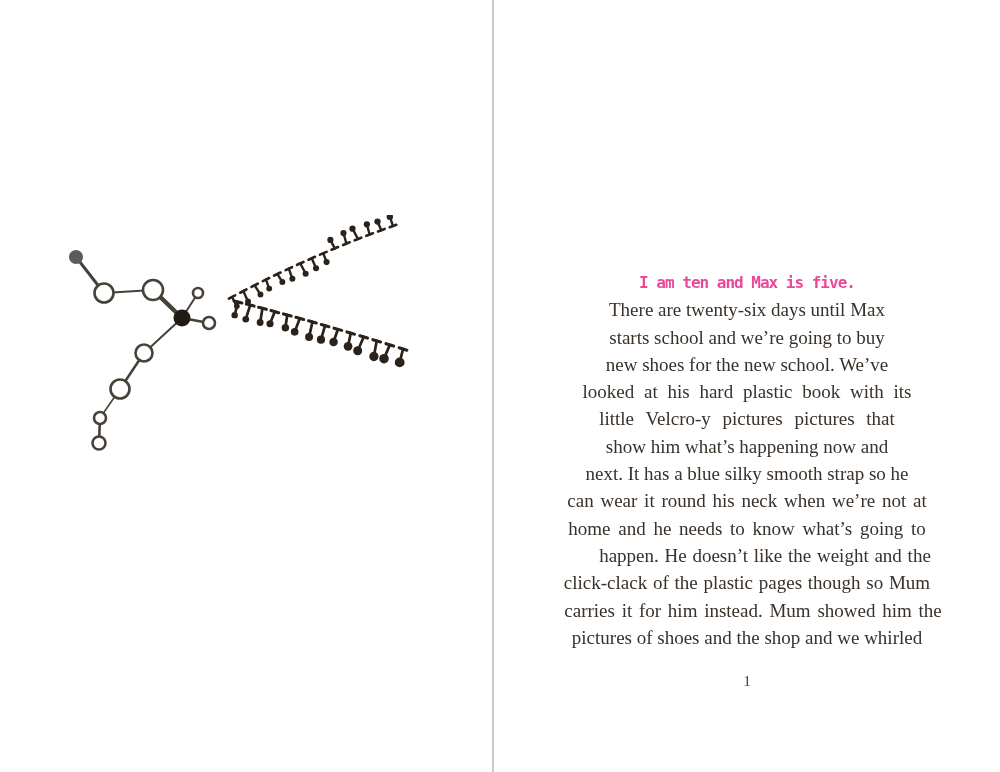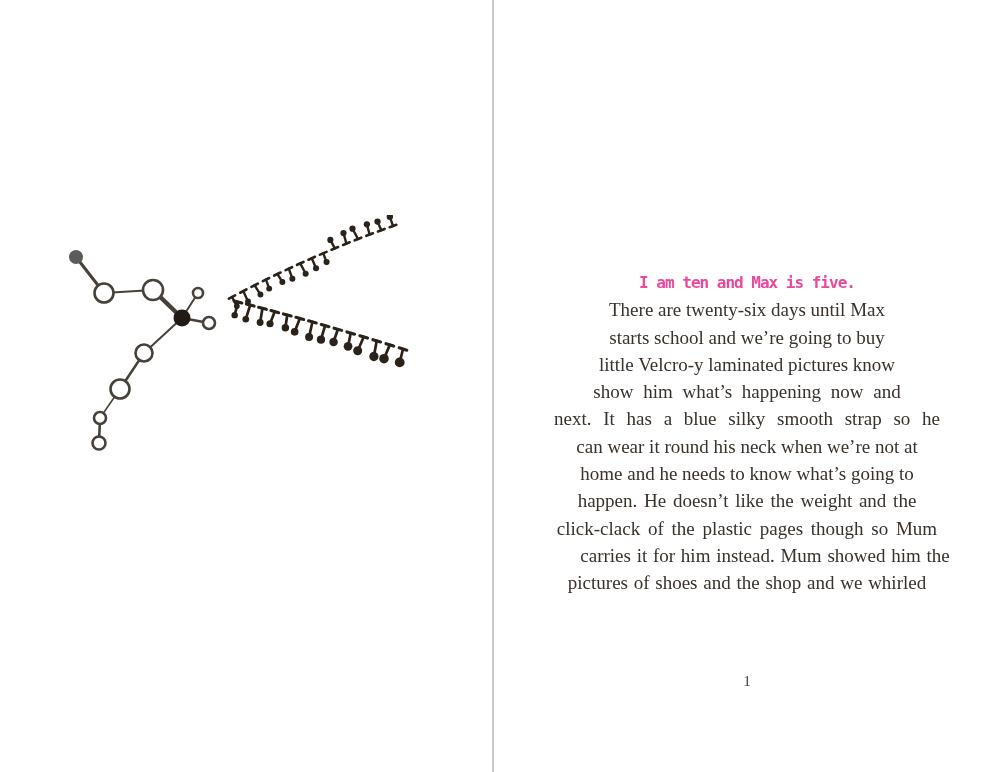--- a/index.html
+++ b/index.html
@@ -183,21 +183,23 @@
     
     
     
     
   </div>
 
   <div class="text-block">
     <div class="chapter-heading">I am ten and Max is five.</div>
     <div class="story-line">There are twenty-six days until Max</div>
     <div class="story-line">starts school and we’re going to buy</div>
-    <div class="story-line">little Velcro-y laminated pictures know</div>
+    <div class="story-line">new shoes for the new school. We’ve</div>
+    <div class="story-line">looked at his hard plastic book with its</div>
+    <div class="story-line">little Velcro-y pictures pictures that</div>
     <div class="story-line">show him what’s happening now and</div>
     <div class="story-line">next. It has a blue silky smooth strap so he</div>
     <div class="story-line">can wear it round his neck when we’re not at</div>
     <div class="story-line">home and he needs to know what’s going to</div>
     <div class="story-line">happen. He doesn’t like the weight and the</div>
     <div class="story-line">click-clack of the plastic pages though so Mum</div>
     <div class="story-line">carries it for him instead. Mum showed him the</div>
     <div class="story-line">pictures of shoes and the shop and we whirled</div>
   </div>
 

